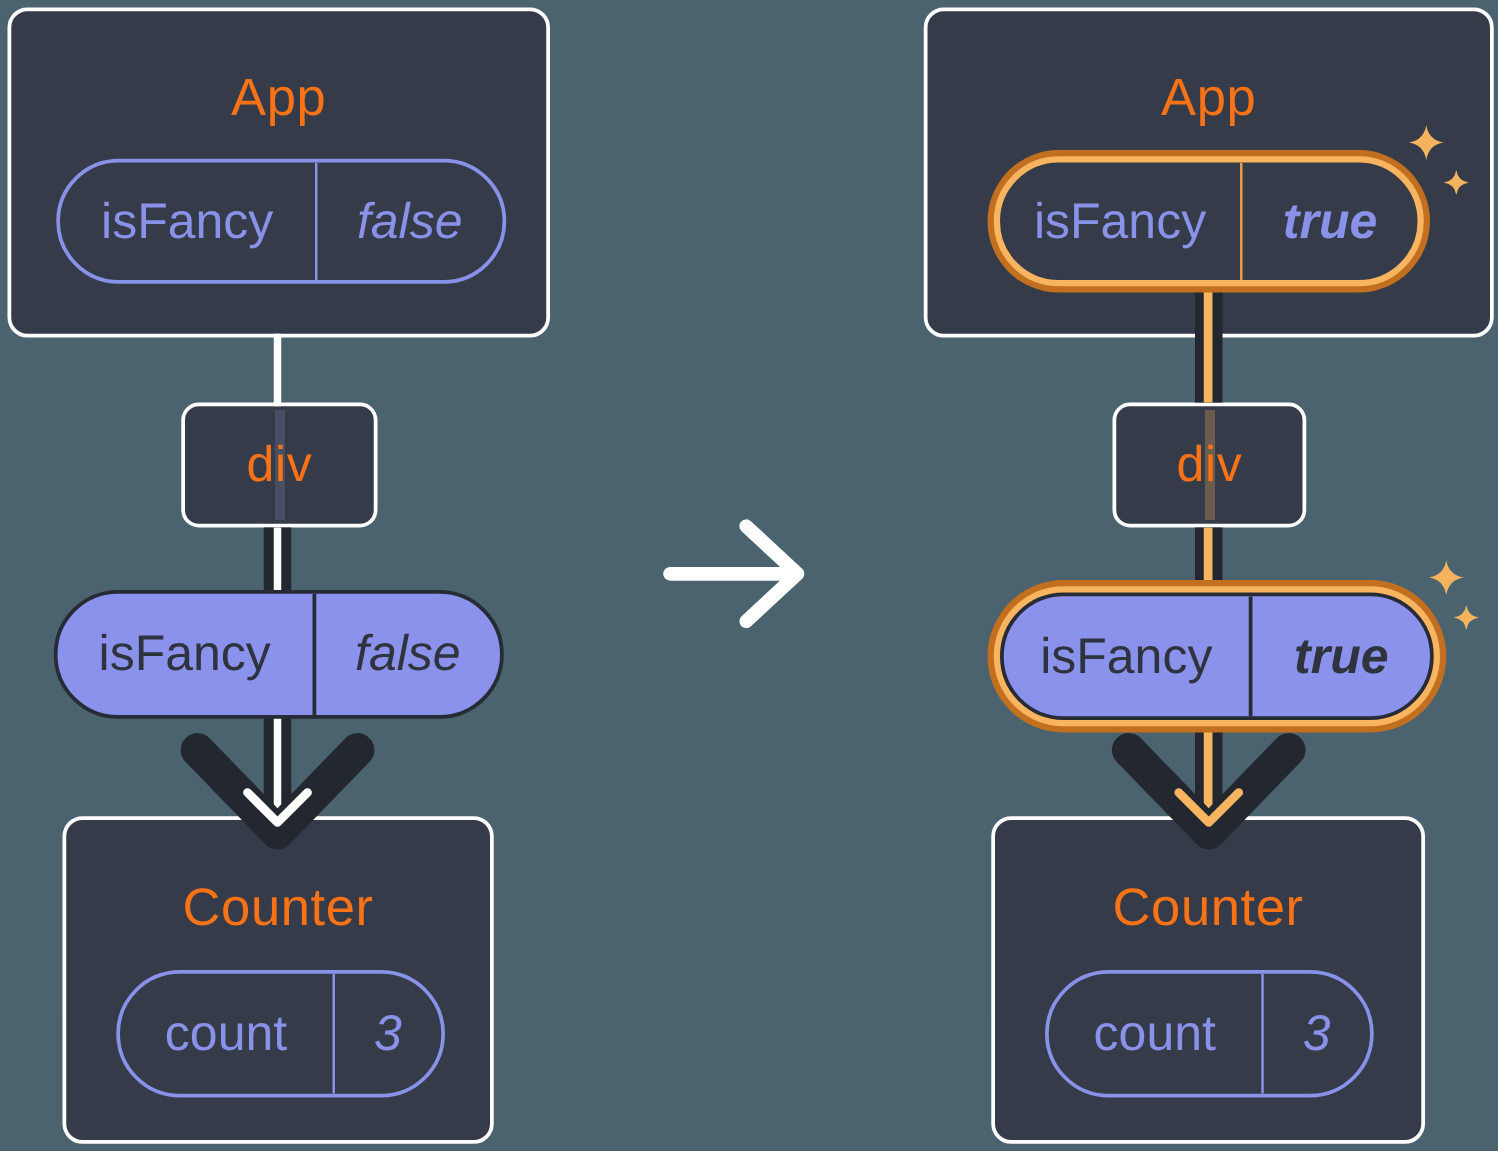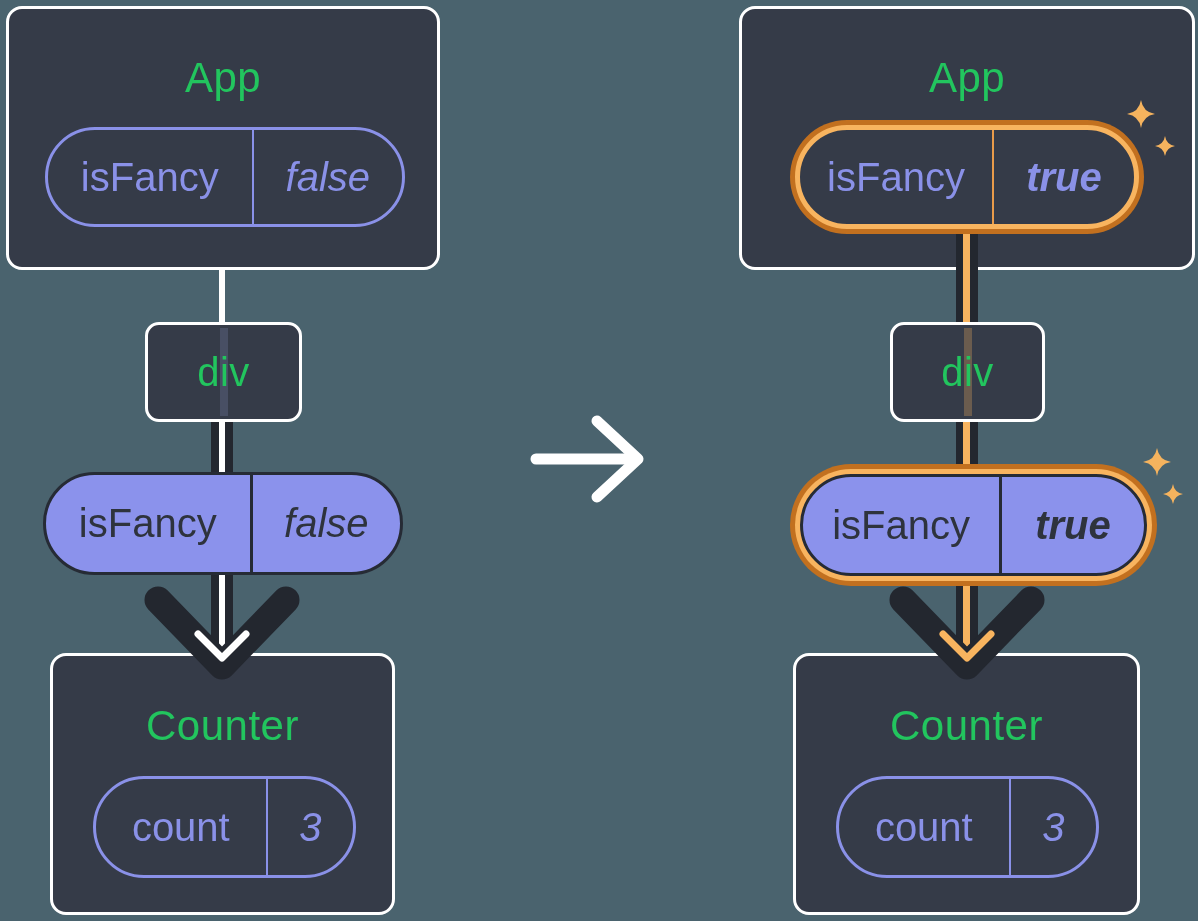--- a/index.html
+++ b/index.html
@@ -8,21 +8,21 @@
     background:#4A636E; overflow:hidden;
     font-family:"Liberation Sans", sans-serif;
   }
   .card {
     position:absolute; background:#353B48;
     border:3px solid #FFFFFF; border-radius:16px;
     box-sizing:border-box; z-index:1;
   }
   .card-title {
     position:absolute; left:0; right:0; text-align:center;
-    color:#22c55e; font-size:42px; font-weight:500;
+    color:#f97316; font-size:42px; font-weight:500;
     line-height:48px; letter-spacing:0.5px;
   }
   .small-title { font-size:40px; line-height:94px; top:0; }
 
   .pill {
     position:absolute; display:flex; box-sizing:border-box;
     border-radius:60px; z-index:3; overflow:hidden;align-items:flex-end;
   }
   .cell {
     display:flex; align-items:center; justify-content:center;

